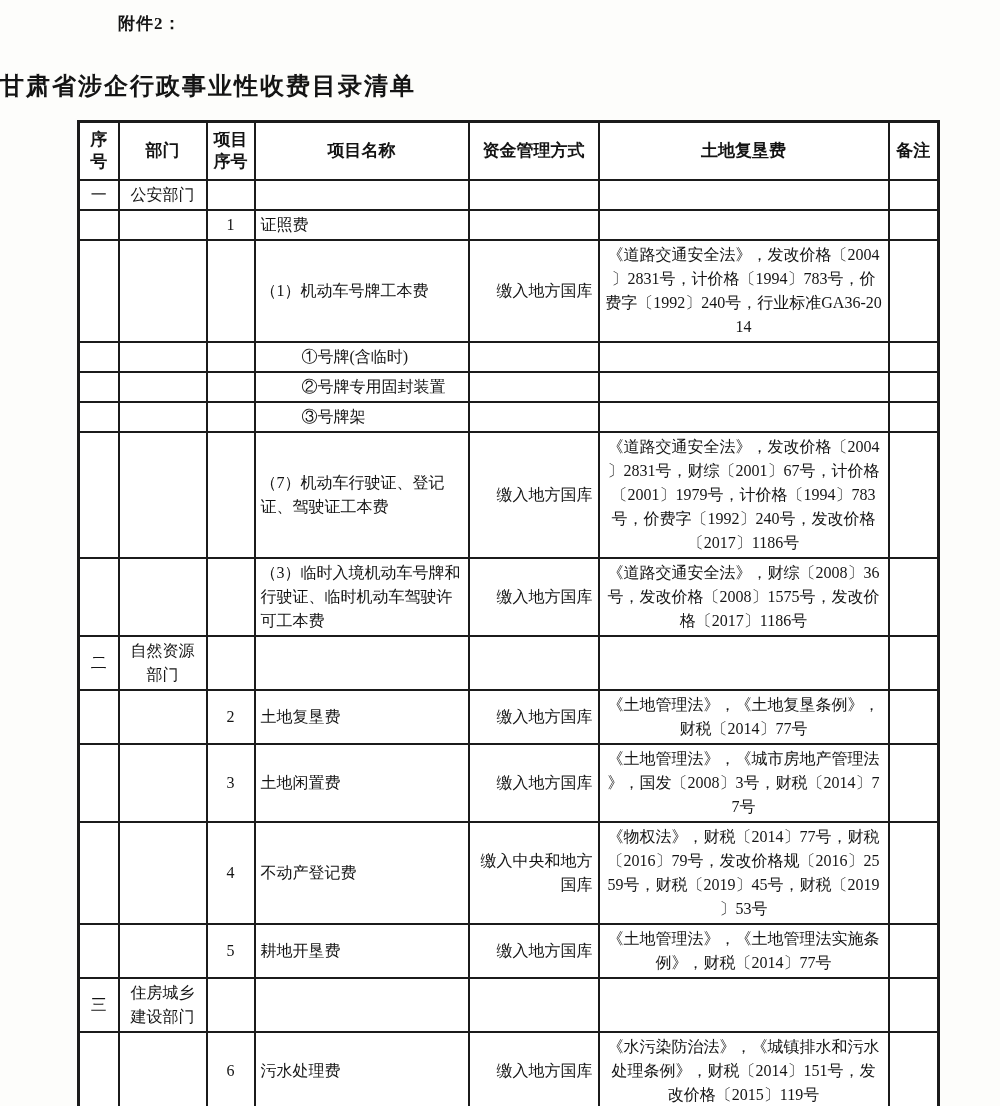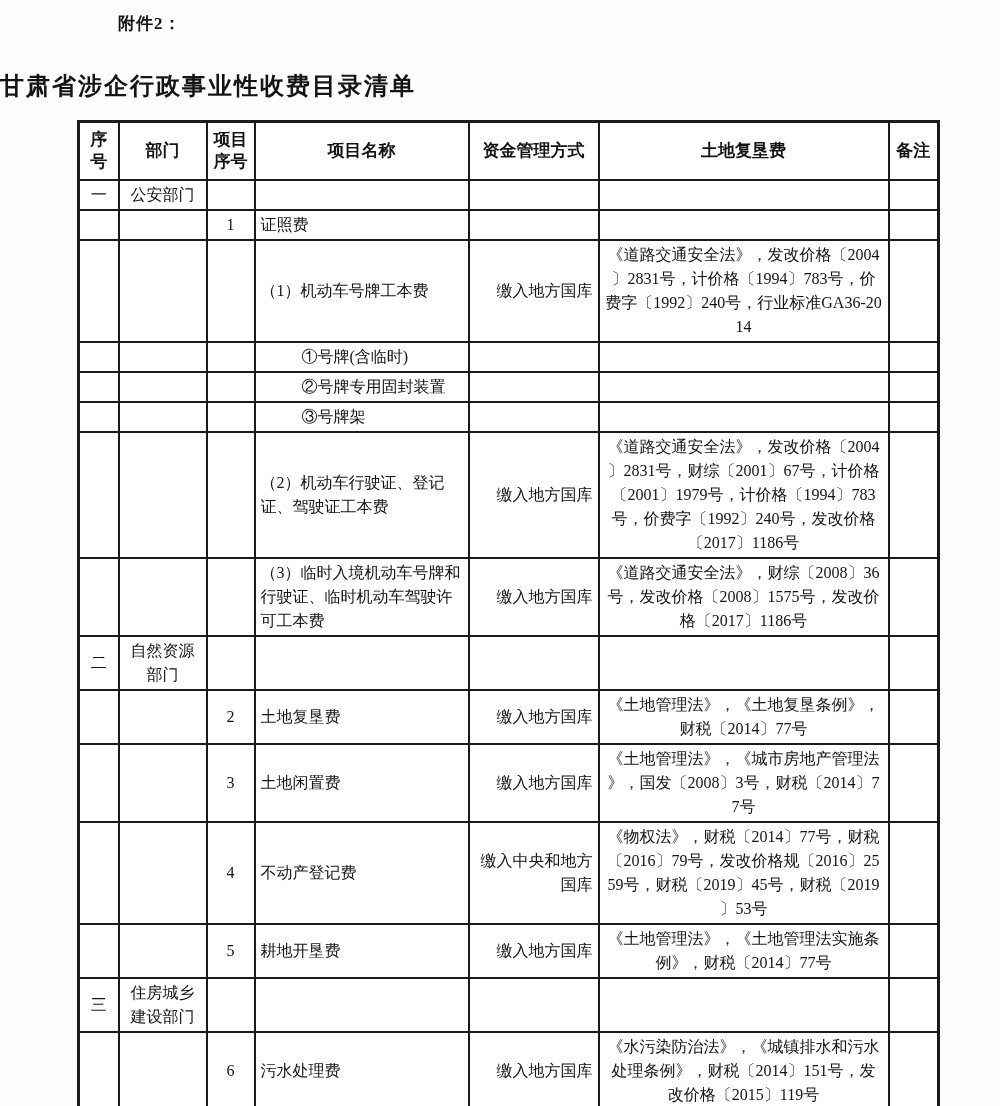--- a/index.html
+++ b/index.html
@@ -148,21 +148,21 @@
         <td class="c-no"></td>
         <td class="c-name indent">③号牌架</td>
         <td class="c-fund"></td>
         <td class="c-policy"></td>
         <td class="c-remark"></td>
       </tr>
       <tr>
         <td class="c-seq"></td>
         <td class="c-dept"></td>
         <td class="c-no"></td>
-        <td class="c-name">（2）机动车行驶证、登记证、驾驶证工本费</td>
+        <td class="c-name">（7）机动车行驶证、登记证、驾驶证工本费</td>
         <td class="c-fund">缴入地方国库</td>
         <td class="c-policy">《道路交通安全法》，发改价格〔2004〕2831号，财综〔2001〕67号，计价格〔2001〕1979号，计价格〔1994〕783号，价费字〔1992〕240号，发改价格〔2017〕1186号</td>
         <td class="c-remark"></td>
       </tr>
       <tr>
         <td class="c-seq"></td>
         <td class="c-dept"></td>
         <td class="c-no"></td>
         <td class="c-name">（3）临时入境机动车号牌和行驶证、临时机动车驾驶许可工本费</td>
         <td class="c-fund">缴入地方国库</td>

